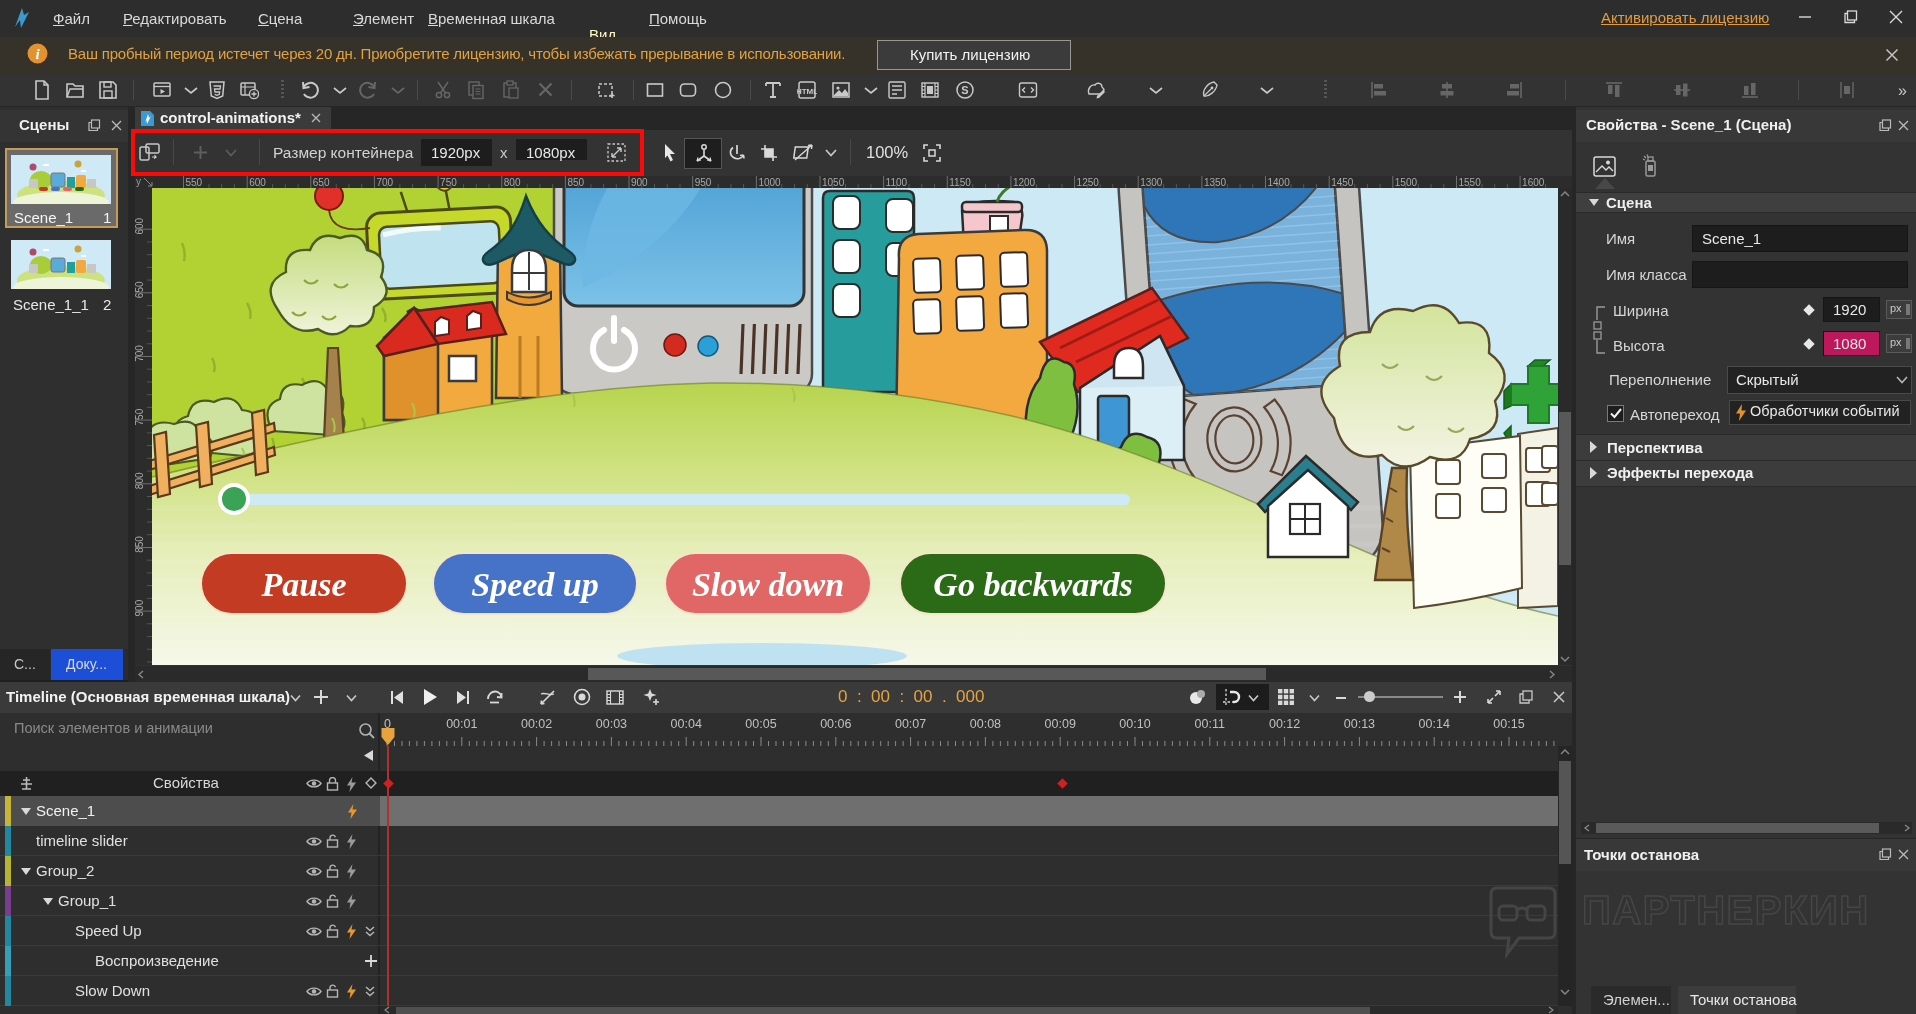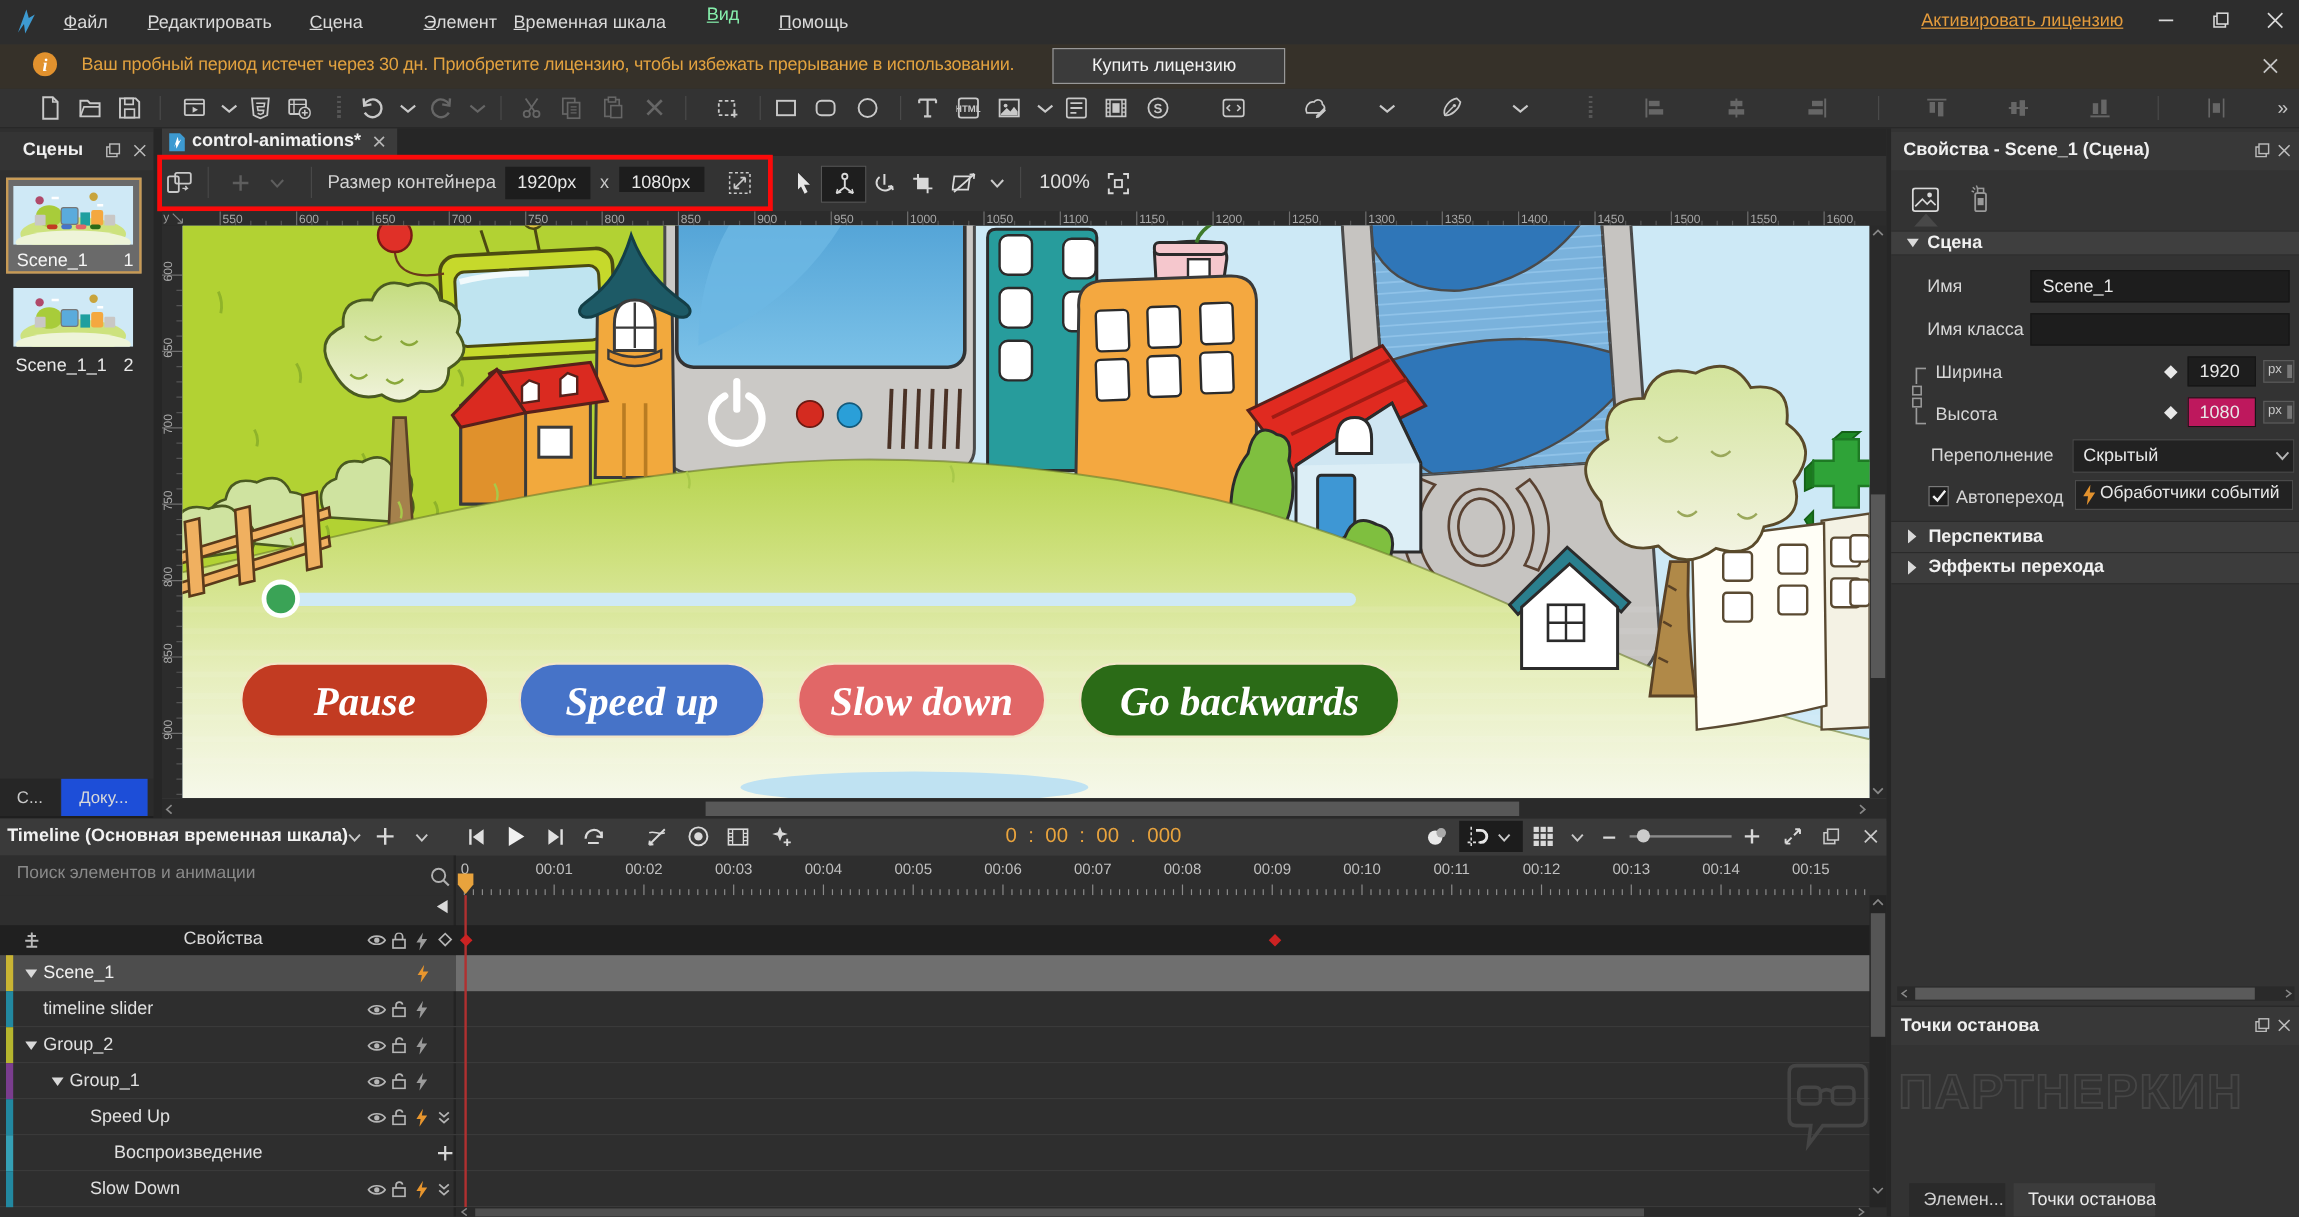--- a/index.html
+++ b/index.html
@@ -3,39 +3,39 @@
 <div id="app">
     <div style="position:absolute;left:0px;top:0px;width:1916px;height:37px;background:#2d2d2d;"></div>
     <svg style="position:absolute;left:12px;top:7px;" width="20" height="22" viewBox="0 0 20 22" xmlns="http://www.w3.org/2000/svg">
       <path d="M3 20 L10 1 L12 8 L17 5 L9 21 L8 13 Z" fill="#3d9ad1"></path>
     </svg>
     <div style="position:absolute;left:53px;top:10px;font-family:'Liberation Sans',sans-serif;font-size:15px;color:#d9d9d9;font-weight:normal;white-space:nowrap;"><u>Ф</u>айл</div>
     <div style="position:absolute;left:123px;top:10px;font-family:'Liberation Sans',sans-serif;font-size:15px;color:#d9d9d9;font-weight:normal;white-space:nowrap;"><u>Р</u>едактировать</div>
     <div style="position:absolute;left:258px;top:10px;font-family:'Liberation Sans',sans-serif;font-size:15px;color:#d9d9d9;font-weight:normal;white-space:nowrap;"><u>С</u>цена</div>
     <div style="position:absolute;left:337px;top:10px;font-family:'Liberation Sans',sans-serif;font-size:15px;color:#d9d9d9;font-weight:normal;white-space:nowrap;margin-left:16px;"><u>Э</u>лемент</div>
     <div style="position:absolute;left:428px;top:10px;font-family:'Liberation Sans',sans-serif;font-size:15px;color:#d9d9d9;font-weight:normal;white-space:nowrap;"><u>В</u>ременная шкала</div>
-    <div style="position:absolute;left:589px;top:4px;font-family:'Liberation Sans',sans-serif;font-size:15px;color:#86efac;font-weight:normal;white-space:nowrap;"><u>В</u>ид</div>
+    <div style="position:absolute;left:589px;top:26px;font-family:'Liberation Sans',sans-serif;font-size:15px;color:#fef9c3;font-weight:normal;white-space:nowrap;"><u>В</u>ид</div>
     <div style="position:absolute;left:649px;top:10px;font-family:'Liberation Sans',sans-serif;font-size:15px;color:#d9d9d9;font-weight:normal;white-space:nowrap;"><u>П</u>омощь</div>
     <div style="position:absolute;left:1601px;top:9px;font-family:'Liberation Sans',sans-serif;font-size:15px;color:#e39b3c;font-weight:normal;white-space:nowrap;text-decoration:underline;">Активировать лицензию</div>
     <svg style="position:absolute;left:1797px;top:9px;" width="16" height="16" viewBox="0 0 16 16" xmlns="http://www.w3.org/2000/svg">
       <line x1="2" y1="8" x2="14" y2="8" stroke="#d9d9d9" stroke-width="1.4"></line>
     </svg>
     <svg style="position:absolute;left:1843px;top:9px;" width="16" height="16" viewBox="0 0 16 16" xmlns="http://www.w3.org/2000/svg">
       <rect x="4.5" y="2" width="9" height="9" fill="none" stroke="#d9d9d9" stroke-width="1.3"></rect>
       <path d="M4.5 4.5 H2 V13.5 H11.5 V11" fill="none" stroke="#d9d9d9" stroke-width="1.3"></path>
     </svg>
     <svg style="position:absolute;left:1888px;top:9px;" width="16" height="16" viewBox="0 0 16 16" xmlns="http://www.w3.org/2000/svg">
       <path d="M2 2 L14 14 M14 2 L2 14" stroke="#d9d9d9" stroke-width="1.4"></path>
     </svg>
     <div style="position:absolute;left:0px;top:37px;width:1916px;height:37px;background:#363129;"></div>
     <svg style="position:absolute;left:27px;top:43px;" width="21" height="21" viewBox="0 0 21 21" xmlns="http://www.w3.org/2000/svg">
       <circle cx="10.5" cy="10.5" r="10" fill="#e2922e"></circle>
       <text x="10.5" y="16" font-family="Liberation Serif" font-size="15" font-weight="bold" font-style="italic" fill="#fff" text-anchor="middle">i</text>
     </svg>
-    <div style="position:absolute;left:68px;top:45px;font-family:'Liberation Sans',sans-serif;font-size:15px;color:#e2a23f;font-weight:normal;white-space:nowrap;letter-spacing:-0.2px;">Ваш пробный период истечет через 30 дн. Приобретите лицензию, чтобы избежать прерывание в использовании.</div>
+    <div style="position:absolute;left:68px;top:45px;font-family:'Liberation Sans',sans-serif;font-size:15px;color:#e2a23f;font-weight:normal;white-space:nowrap;letter-spacing:-0.2px;">Ваш пробный период истечет через 20 дн. Приобретите лицензию, чтобы избежать прерывание в использовании.</div>
     <div style="position:absolute;left:877px;top:40px;width:194px;height:30px;background:#3b3b3b;border:1px solid #989898;">
       <div style="position:absolute;left:32px;top:5px;font-family:'Liberation Sans',sans-serif;font-size:15px;color:#f2f2f2;font-weight:normal;white-space:nowrap;">Купить лицензию</div>
     </div>
     <svg style="position:absolute;left:1884px;top:47px;" width="16" height="16" viewBox="0 0 16 16" xmlns="http://www.w3.org/2000/svg">
       <path d="M2.5 2.5 L13.5 13.5 M13.5 2.5 L2.5 13.5" stroke="#c4c4c4" stroke-width="1.5"></path>
     </svg>
     <div style="position:absolute;left:0px;top:74px;width:1916px;height:33px;background:#333333;border-bottom:1px solid #262626;"></div>
     <svg style="position:absolute;left:32px;top:80px;" width="20" height="20" viewBox="0 0 20 20" xmlns="http://www.w3.org/2000/svg">
       <path d="M4 1 H12 L16 5 V19 H4 Z" fill="none" stroke="#c9c9c9" stroke-width="1.6"></path>
       <path d="M12 1 V5 H16" fill="none" stroke="#c9c9c9" stroke-width="1.4"></path>

